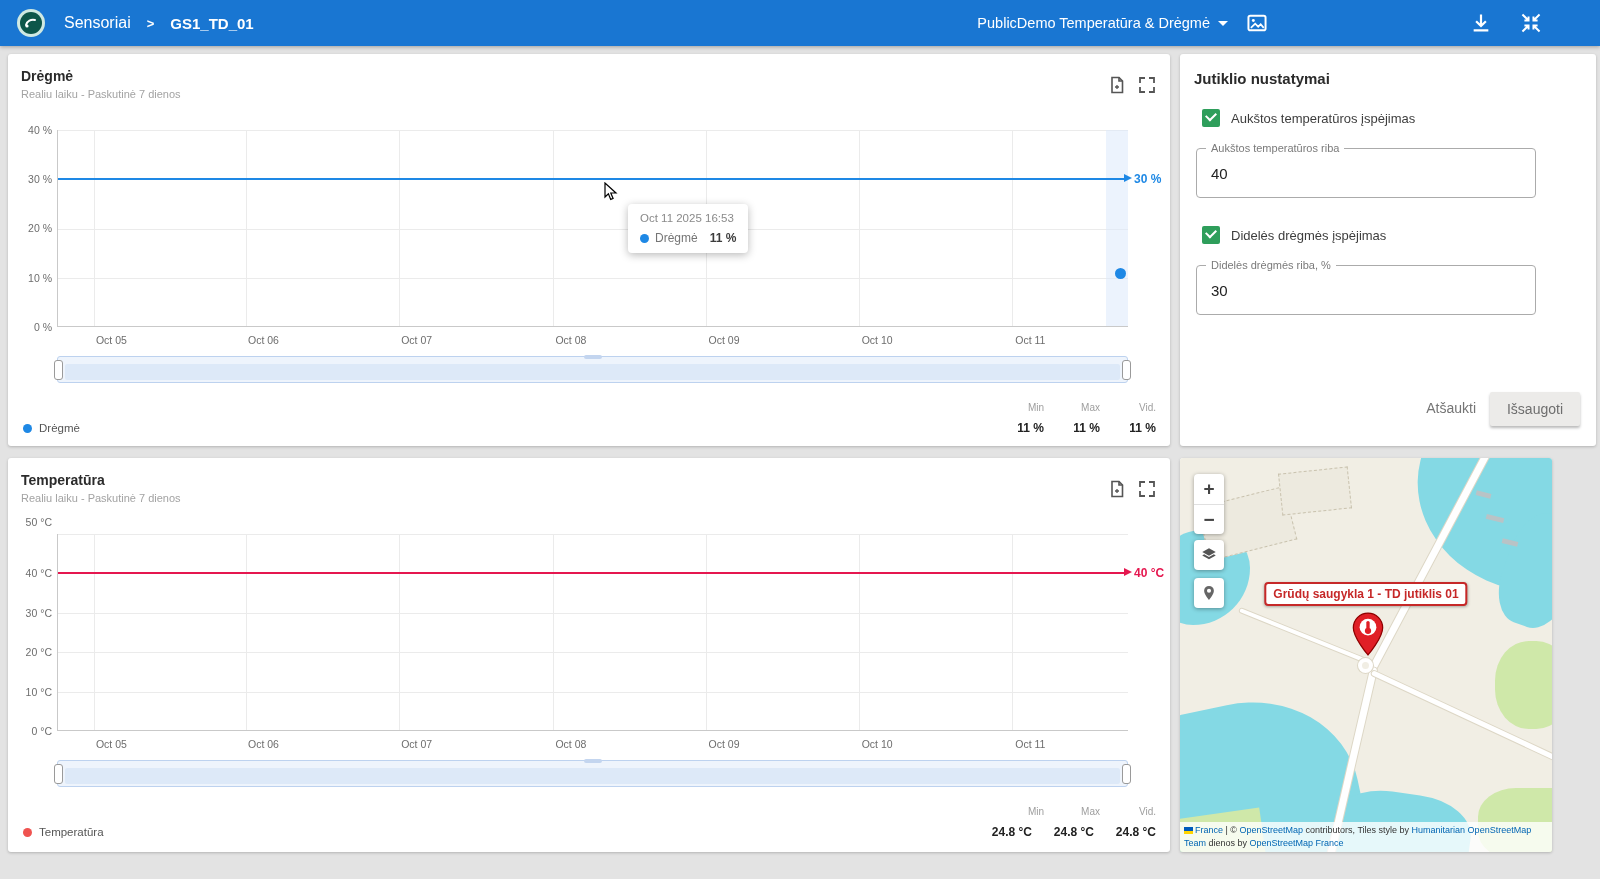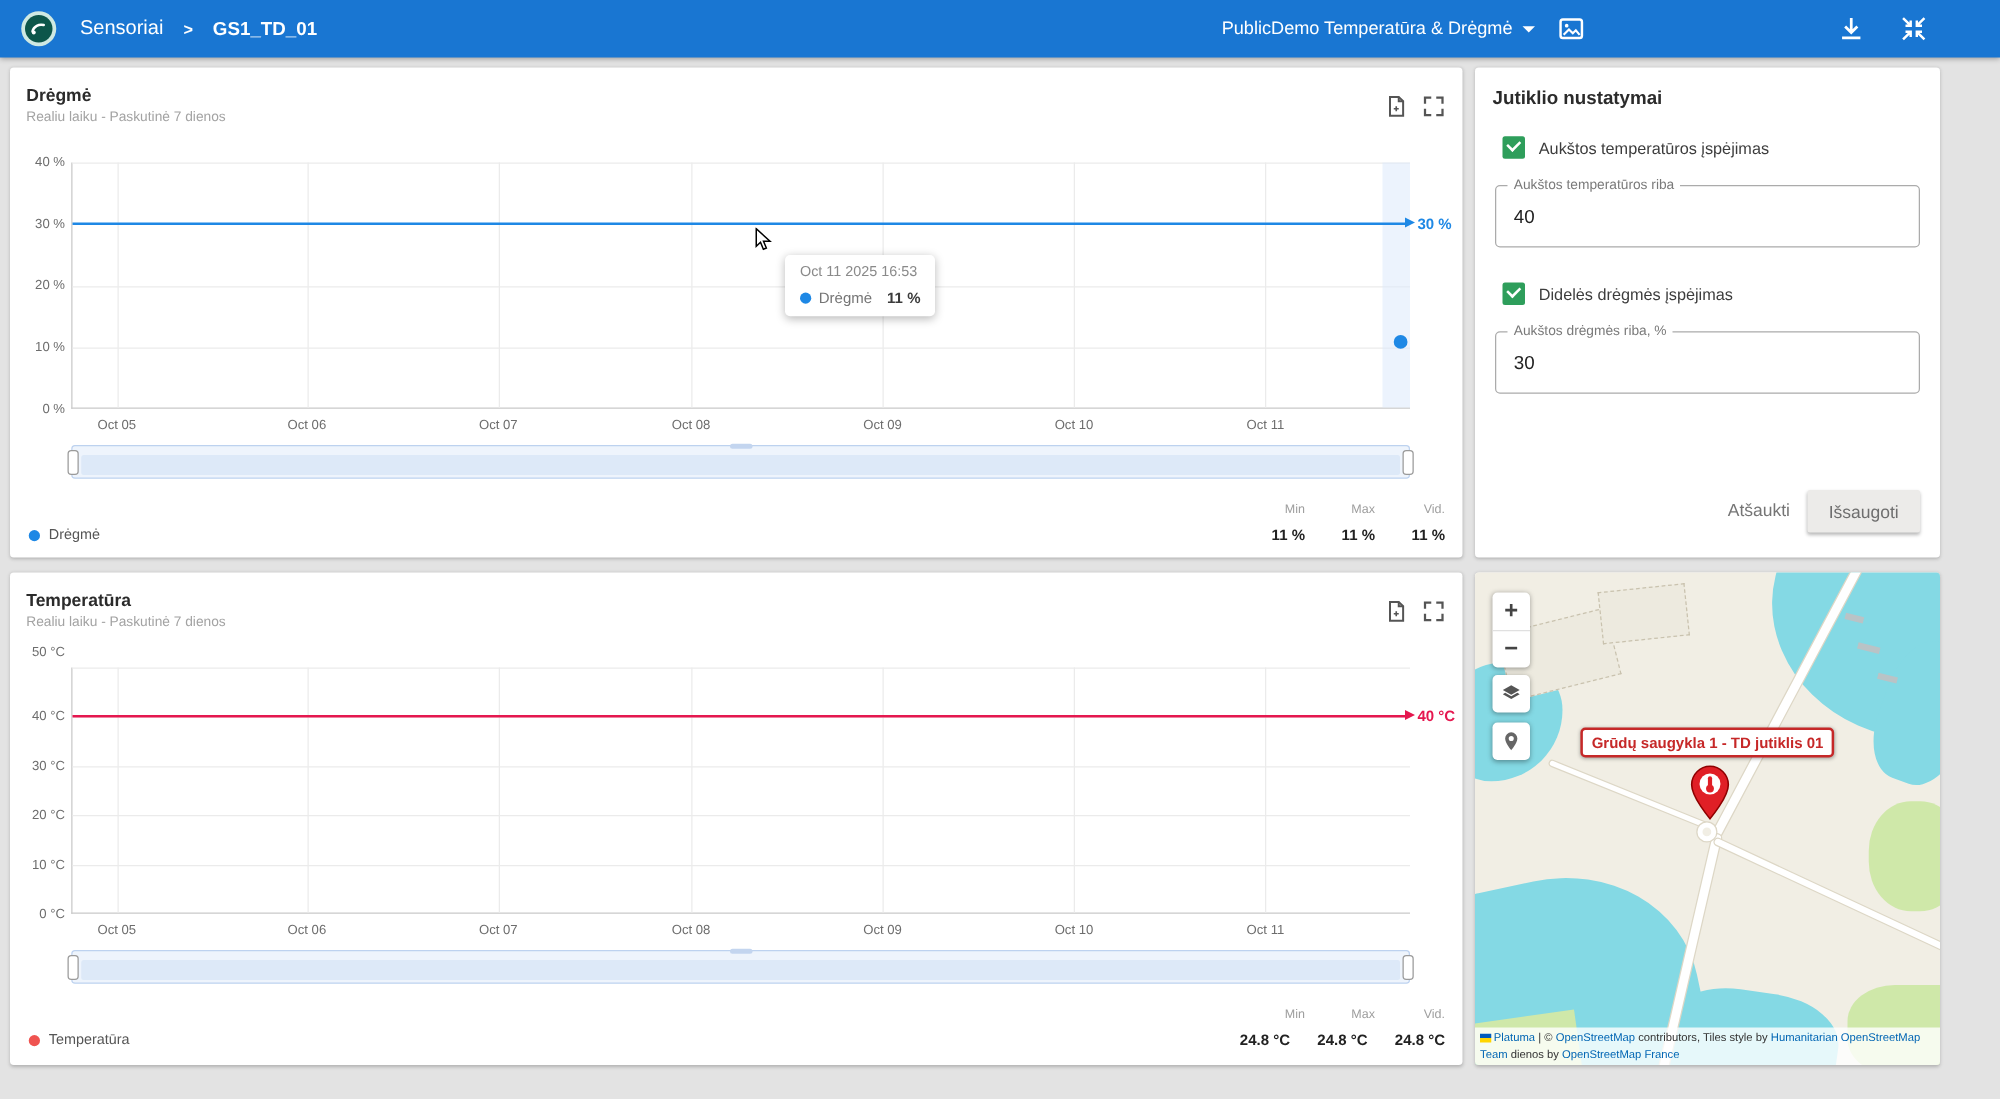--- a/index.html
+++ b/index.html
@@ -16,35 +16,35 @@
   .caret { width:0; height:0; border-left:5px solid transparent; border-right:5px solid transparent; border-top:5px solid #fff; }
   .hdr-icon { position:absolute; top:12px; width:22px; height:22px; cursor:pointer; }
   .icon-image { right:332px; }
   .icon-download { right:108px; }
   .icon-collapse { right:58px; }
 
   
   .card { position:absolute; background:#fff; border-radius:3px; box-shadow:0 1px 3px rgba(0,0,0,.22); }
   #card-humidity    { left:8px;    top:54px;  width:1162px; height:392px; }
   #card-temperature { left:8px;    top:458px; width:1162px; height:394px; }
-  #card-settings    { left:1180px; top:54px;  width:372px;  height:392px;padding-left:32px; }
+  #card-settings    { left:1180px; top:54px;  width:416px;  height:392px;padding-left:32px; }
   #card-map         { left:1180px; top:458px; width:372px;  height:394px; }
 
   
   .c-title { position:absolute; left:13px; top:14px; font-size:14px; font-weight:bold; color:#2b2b2b; }
   .c-sub   { position:absolute; left:13px; top:34px; font-size:11px; color:#a3a3a3; }
   .c-icon  { position:absolute; top:22px; width:18px; height:18px; cursor:pointer; }
   .c-icon.export { right:44px; }
   .c-icon.full   { right:14px; }
 
   .plot { position:absolute; left:49px; top:76px; width:1071px; height:197px; border-left:1px solid #c9c9c9; border-bottom:1px solid #c9c9c9; }
   .vgrid { position:absolute; top:0; bottom:0; width:1px; background:#ebebeb; }
   .hgrid { position:absolute; left:0; right:0; height:1px; background:#ebebeb; }
   .ylab { position:absolute; left:2px; width:42px; text-align:right; font-size:10.5px; color:#6d6d6d; transform:translateY(-50%); }
-  .xlabs { position:absolute; left:49px; top:280px; width:1071px; height:14px; }
+  .xlabs { position:absolute; left:67px; top:280px; width:1071px; height:14px; }
   .xlab { position:absolute; top:0; transform:translateX(-50%); font-size:10.5px; color:#6d6d6d; }
 
   .threshold { position:absolute; left:0; right:0; height:0; }
   .threshold .tline { position:absolute; left:0; right:2px; top:-1px; height:2px; }
   .threshold .tarrow { position:absolute; right:-4px; top:-5px; width:0; height:0; border-top:4.5px solid transparent; border-bottom:4.5px solid transparent; border-left:8px solid; }
   .tlabel { position:absolute; left:1126px; font-size:12px; font-weight:bold; }
 
   .hoverband { position:absolute; top:0; bottom:0; width:22px; right:0; background:#dceafb; opacity:.55; }
   .datadot { position:absolute; width:11px; height:11px; border-radius:50%; }
 
@@ -338,21 +338,21 @@
       <span class="flabel">Aukštos temperatūros riba</span>
       <input class="finput" value="40" style="">
     </div>
 
     <div class="cb-row" style="top:172px">
       <span class="cb"></span>
       <span class="cb-label">Didelės drėgmės įspėjimas</span>
     </div>
 
     <div class="mfield" style="top:211px">
-      <span class="flabel">Aukštos drėgmės riba, %</span>
+      <span class="flabel">Didelės drėgmės riba, %</span>
       <input class="finput" value="30" style="">
     </div>
 
 
     <button class="btn-text">Atšaukti</button>
     <button class="btn-raised">Išsaugoti</button>
   </div>
 
   <div class="card" id="card-map">
     <div class="map">
@@ -402,21 +402,21 @@
       <div class="mk-pin">
         <svg width="32" height="44" viewBox="0 0 30 42">
             <path d="M15 1C7.3 1 1 7.3 1 15c0 9.6 14 26 14 26s14-16.4 14-26C29 7.3 22.7 1 15 1z" fill="#e01f26" stroke="#8e0000" stroke-width="1.2"></path>
             <circle cx="15" cy="14.5" r="8" fill="#fff"></circle>
             <rect x="13.4" y="8.5" width="3.2" height="8" rx="1.6" fill="#e01f26"></rect>
             <circle cx="15" cy="18" r="3" fill="#e01f26"></circle>
           </svg>
       </div>
 
       <div class="attr">
-        <span class="uaflag"></span><a>Platuma</a><span> | © </span><a>OpenStreetMap</a><span> contributors, Tiles style by </span><a>Humanitarian OpenStreetMap Team</a><span> dienos by </span><a>OpenStreetMap France</a>
+        <span class="uaflag"></span><a>France</a><span> | © </span><a>OpenStreetMap</a><span> contributors, Tiles style by </span><a>Humanitarian OpenStreetMap Team</a><span> dienos by </span><a>OpenStreetMap France</a>
       </div>
     </div>
   </div>
 
   <div class="cursor">
     <svg width="16" height="20" viewBox="0 0 16 20">
         <path d="M1 1v14l3.4-3.2 2.3 5.6 2.4-1-2.3-5.4H12z" fill="#fff" stroke="#000" stroke-width="1.2"></path>
       </svg>
   </div>
 

